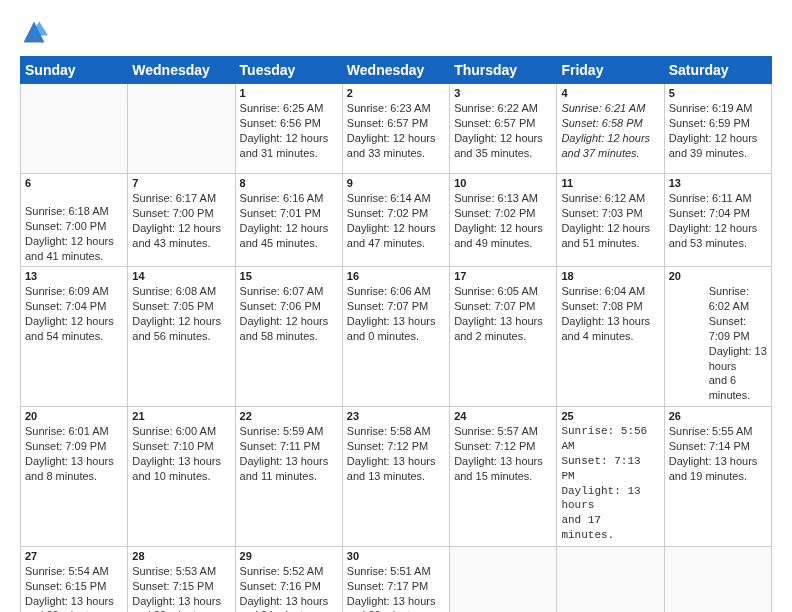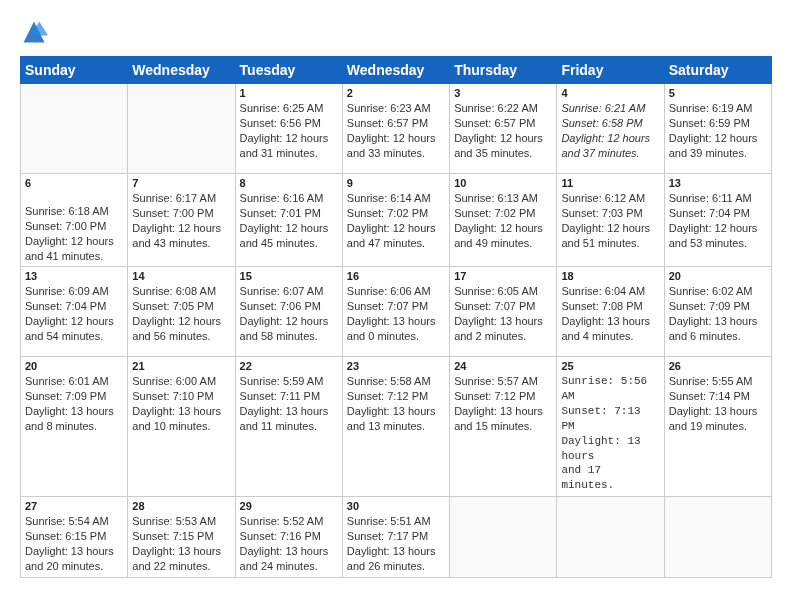--- a/index.html
+++ b/index.html
@@ -263,21 +263,21 @@
           </td>
           <td>
             <span class="day-number">18</span>
             <div class="day-info" style="white-space: pre-line;">Sunrise: 6:04 AM
 Sunset: 7:08 PM
 Daylight: 13 hours
 and 4 minutes.</div>
           </td>
           <td>
             <span class="day-number">20</span>
-            <div class="day-info" style="white-space: pre-line;">Sunrise: 6:02 AM
+            <div class="day-info" style="white-space: pre-line; margin-left: 40px;">Sunrise: 6:02 AM
 Sunset: 7:09 PM
 Daylight: 13 hours
 and 6 minutes.</div>
           </td>
         </tr>
         <tr>
           <td>
             <span class="day-number">20</span>
             <div class="day-info" style="white-space: pre-line;">Sunrise: 6:01 AM
 Sunset: 7:09 PM

